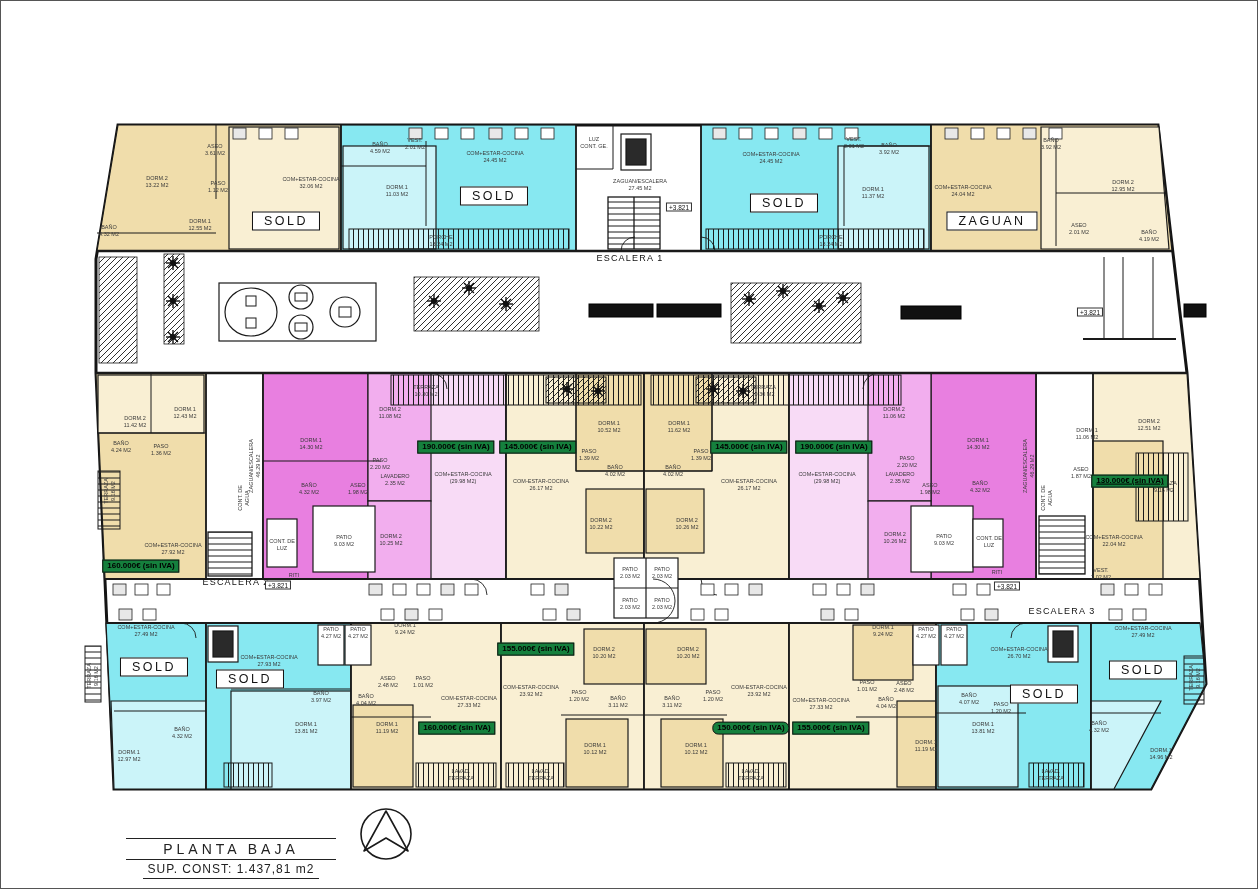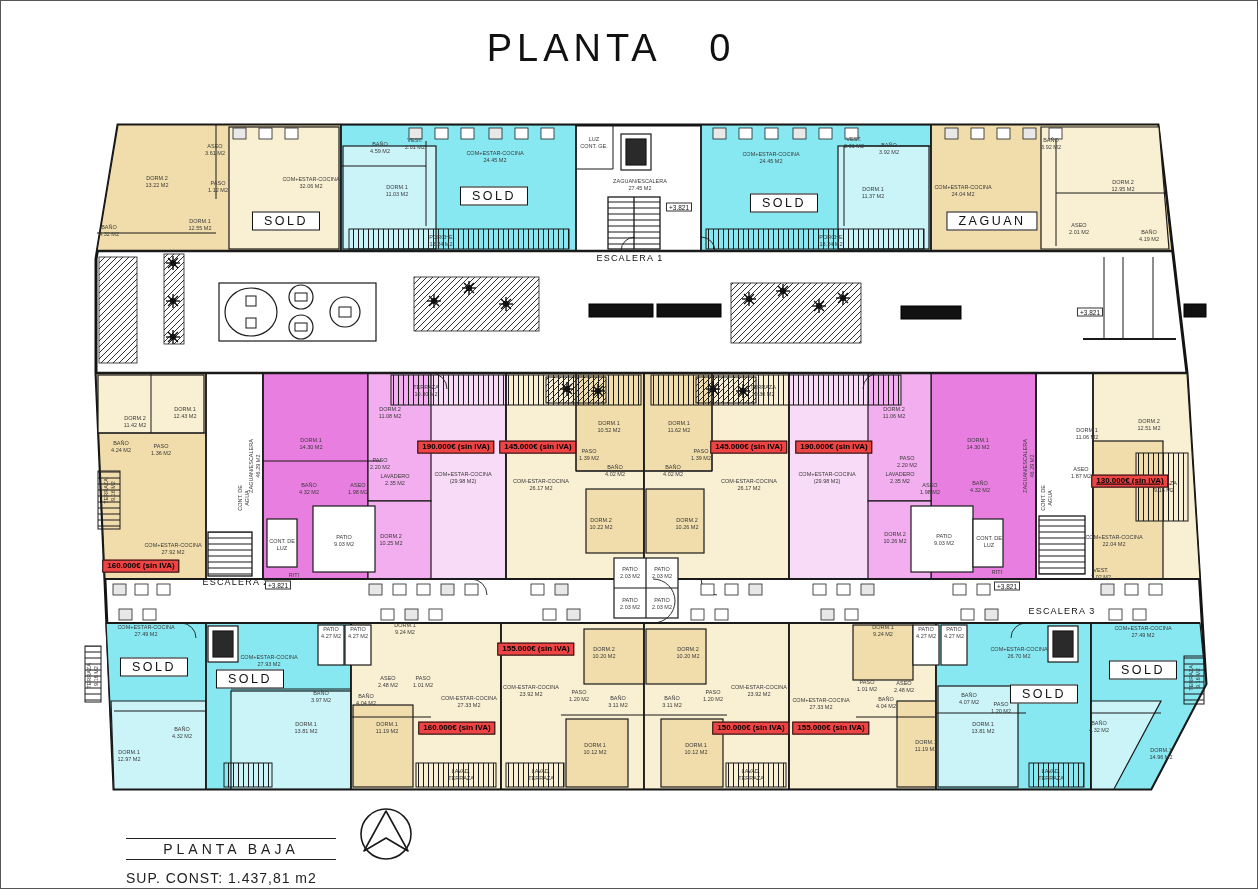--- a/index.html
+++ b/index.html
@@ -4,40 +4,39 @@
 <style>
   html,body{margin:0;padding:0;background:#fff;font-family:"Liberation Sans",sans-serif;}
   .page{position:relative;width:1258px;height:889px;background:#fff;border:1px solid #555;box-sizing:border-box;overflow:hidden;}
   .title{position:absolute;left:395px;top:26px;width:430px;text-align:center;font-size:38px;color:#111;
          letter-spacing:5px;word-spacing:34px;font-weight:400;}
   svg{position:absolute;left:0;top:0;}
   #labels{position:absolute;left:0;top:0;width:1258px;height:889px;}
   .lbl{position:absolute;transform:translate(-50%,-50%);white-space:pre-line;text-align:center;pointer-events:none;color:#222;}
   .room{font-size:5.5px;line-height:1.25;color:#3a3a3a;}
   .room.rot{transform:translate(-50%,-50%) rotate(-90deg);}
-  .price{font-size:8px;font-weight:bold;color:#000;background:#ef4444;border:1px solid #111;padding:1px 4px;white-space:nowrap;line-height:1.1;}
+  .price{font-size:8px;font-weight:bold;color:#000;background:#15803d;border:1px solid #111;padding:1px 4px;white-space:nowrap;line-height:1.1;}
   .status{font-size:12.5px;letter-spacing:2.5px;color:#111;background:#fff;border:1px solid #111;padding:1px 11px;white-space:nowrap;line-height:1.2;}
   .stair{font-size:9px;letter-spacing:1.2px;color:#111;white-space:nowrap;}
   .level{font-size:6.5px;background:#fff;border:1px solid #333;padding:0 2px;white-space:nowrap;color:#111;}
   .footer{position:absolute;left:125px;top:837px;width:210px;}
   .f-line{border-top:1.5px solid #222;width:100%;}
   .f-line.short{width:84%;margin-left:8%;}
   .f-name{text-align:center;font-size:14px;letter-spacing:4px;color:#222;padding:2px 0;}
-  .f-area{text-align:left;font-size:14px;letter-spacing:1px;color:#222;padding:2px 0;margin-top:8px;}
+  .f-area{text-align:center;font-size:12px;letter-spacing:1px;color:#222;padding:2px 0;}
   .unit{stroke:#1a1a1a;stroke-width:1.2;}
   .tan{fill:var(--tan);} .tanl{fill:var(--tan_light);}
   .cy{fill:var(--cyan);} .cyl{fill:var(--cyan_light);}
   .mg{fill:var(--magenta);} .mgm{fill:var(--magenta_mid);} .mgl{fill:var(--magenta_light);}
 </style>
 </head>
 <body>
 
 <div class="page">
 
-  <div class="title">PLANTA 0</div>
 
   <svg id="plan-svg" width="1258" height="889">
     <defs>
       <pattern id="st" width="6" height="6" patternUnits="userSpaceOnUse">
         <path d="M0,3 H6" stroke="#1a1a1a" stroke-width="1"></path>
       </pattern>
       <pattern id="dv" width="5" height="5" patternUnits="userSpaceOnUse">
         <path d="M2.5,0 V5" stroke="#1a1a1a" stroke-width="1"></path>
       </pattern>
       <pattern id="ph" width="6" height="6" patternUnits="userSpaceOnUse">
@@ -644,21 +643,21 @@
       <div class="lbl room rot" style="left: 1194px; top: 677px;">TERRAZA
 9.16 M2</div>
       <div class="lbl price" style="left: 140px; top: 565px;">160.000€ (sin IVA)</div>
       <div class="lbl price" style="left: 455px; top: 446px;">190.000€ (sin IVA)</div>
       <div class="lbl price" style="left: 537px; top: 446px;">145.000€ (sin IVA)</div>
       <div class="lbl price" style="left: 748px; top: 446px;">145.000€ (sin IVA)</div>
       <div class="lbl price" style="left: 833px; top: 446px;">190.000€ (sin IVA)</div>
       <div class="lbl price" style="left: 1129px; top: 480px; text-decoration: underline;">130.000€ (sin IVA)</div>
       <div class="lbl price" style="left: 535px; top: 648px;">155.000€ (sin IVA)</div>
       <div class="lbl price" style="left: 456px; top: 727px;">160.000€ (sin IVA)</div>
-      <div class="lbl price" style="left: 750px; top: 727px;">150.000€ (sin IVA)</div>
+      <div class="lbl price" style="left: 750px; top: 727px; border-radius: 6px;">150.000€ (sin IVA)</div>
       <div class="lbl price" style="left: 830px; top: 727px;">155.000€ (sin IVA)</div>
       <div class="lbl status" style="left: 285px; top: 220px;">SOLD</div>
       <div class="lbl status" style="left: 493px; top: 195px;">SOLD</div>
       <div class="lbl status" style="left: 783px; top: 202px;">SOLD</div>
       <div class="lbl status" style="left: 991px; top: 220px;">ZAGUAN</div>
       <div class="lbl status" style="left: 153px; top: 666px;">SOLD</div>
       <div class="lbl status" style="left: 249px; top: 678px;">SOLD</div>
       <div class="lbl status" style="left: 1043px; top: 693px;">SOLD</div>
       <div class="lbl status" style="left: 1142px; top: 669px;">SOLD</div>
       <div class="lbl stair" style="left: 629px; top: 257px; text-align: center;">ESCALERA 1</div>

